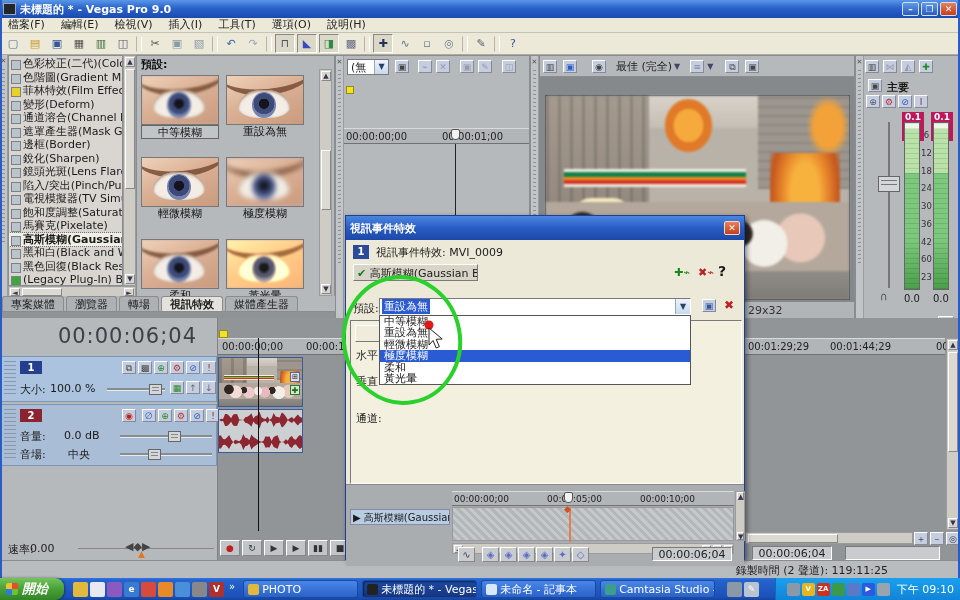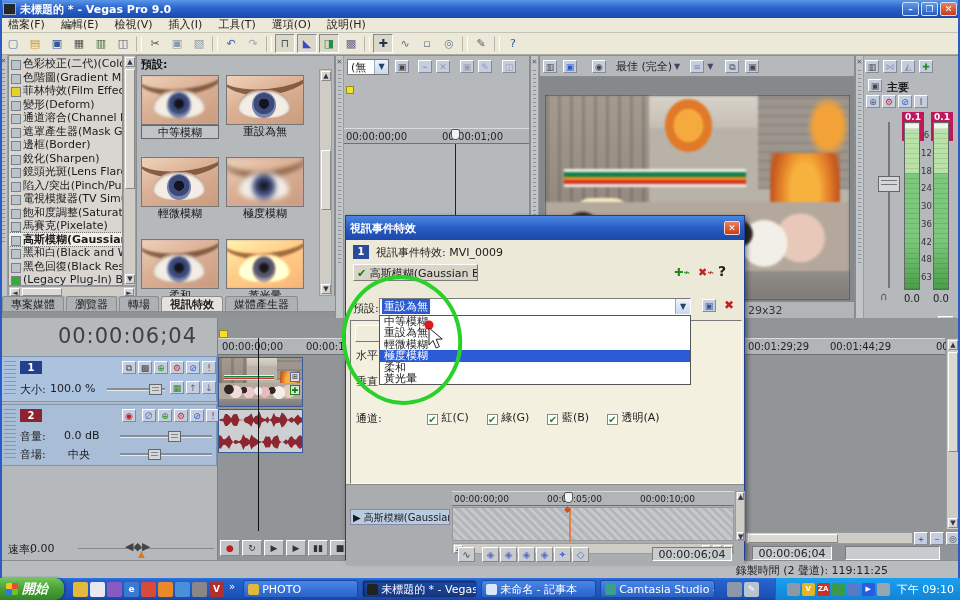--- a/index.html
+++ b/index.html
@@ -410,22 +410,22 @@
 <div class="meter" style="left:904px;top:122px;height:168px"></div>
 <div class="meter" style="left:933px;top:122px;height:168px"></div>
 <div class="abs" style="left:920px;top:130px;width:13px;height:152px;display:flex;flex-direction:column;justify-content:space-between;text-align:center;font-size:8.5px;color:#333">
   <span>6</span>
     <span>12</span>
     <span>18</span>
     <span>24</span>
     <span>30</span>
     <span>36</span>
     <span>42</span>
-    <span>48</span>
-    <span>63</span>
+    <span>60</span>
+    <span>23</span>
 </div>
 <span class="abs" style="left:880px;top:290px;color:#555">∩</span>
 <span class="abs" style="left:904px;top:293px;font-size:10px">0.0</span>
 <span class="abs" style="left:933px;top:293px;font-size:10px">0.0</span>
 <span class="abs mini" style="left:938px;top:316px;width:16px;height:15px">P</span>
 
 <div class="abs" style="left:0;top:318px;width:218px;height:242px;background:#b6b9bb;border-right:1px solid #7f8285"></div>
 <div class="abs" style="left:25px;top:324px;width:172px;height:28px;font-size:21px;color:#3c4146;text-align:right;letter-spacing:1px">00:00:06;04</div>
 
 <div class="trkhdr" style="top:356px;height:46px;background:linear-gradient(#b8cce6,#a2bcd althougha) ,#abc3de;background:#abc3de">
@@ -568,26 +568,20 @@
       <span style="margin-left:auto;width:15px;height:15px;background:linear-gradient(#eef4fc,#c8d8ee);border-left:1px solid #9ab;text-align:center;font-size:8px;line-height:15px;color:#246">▼</span>
     </div>
     <span class="abs mini" style="left:356px;top:59px;color:#35589a">▣</span>
     <span class="abs" style="left:378px;top:58px;color:#c02020;font-weight:bold;font-size:12px">✖</span>
 
     <div class="sunken" style="position:absolute;left:4px;top:80px;width:392px;height:164px;background:#f3f0e0">
       <div class="raised" style="position:absolute;left:4px;top:4px;width:76px;height:17px;background:#efecdc"></div>
       <span style="position:absolute;left:5px;top:27px">水平</span>
       <span style="position:absolute;left:5px;top:53px">垂直</span>
       <span style="position:absolute;left:5px;top:90px">通道:</span>
-      <div style="position:absolute;left:76px;top:89px;display:flex;gap:18px">
-        <span><span class="checkbox">✔</span> <span>紅(C)</span></span>
-          <span><span class="checkbox">✔</span> <span>綠(G)</span></span>
-          <span><span class="checkbox">✔</span> <span>藍(B)</span></span>
-          <span><span class="checkbox">✔</span> <span>透明(A)</span></span>
-      </div>
     </div>
 
     <div style="position:absolute;left:33px;top:75px;width:312px;background:#fff;border:1px solid #555;z-index:10">
       <div class="ddrow">中等模糊</div>
         <div class="ddrow">重設為無</div>
         <div class="ddrow">輕微模糊</div>
         <div class="ddrow highlighted">極度模糊</div>
         <div class="ddrow">柔和</div>
         <div class="ddrow">黃光暈</div>
     </div>

